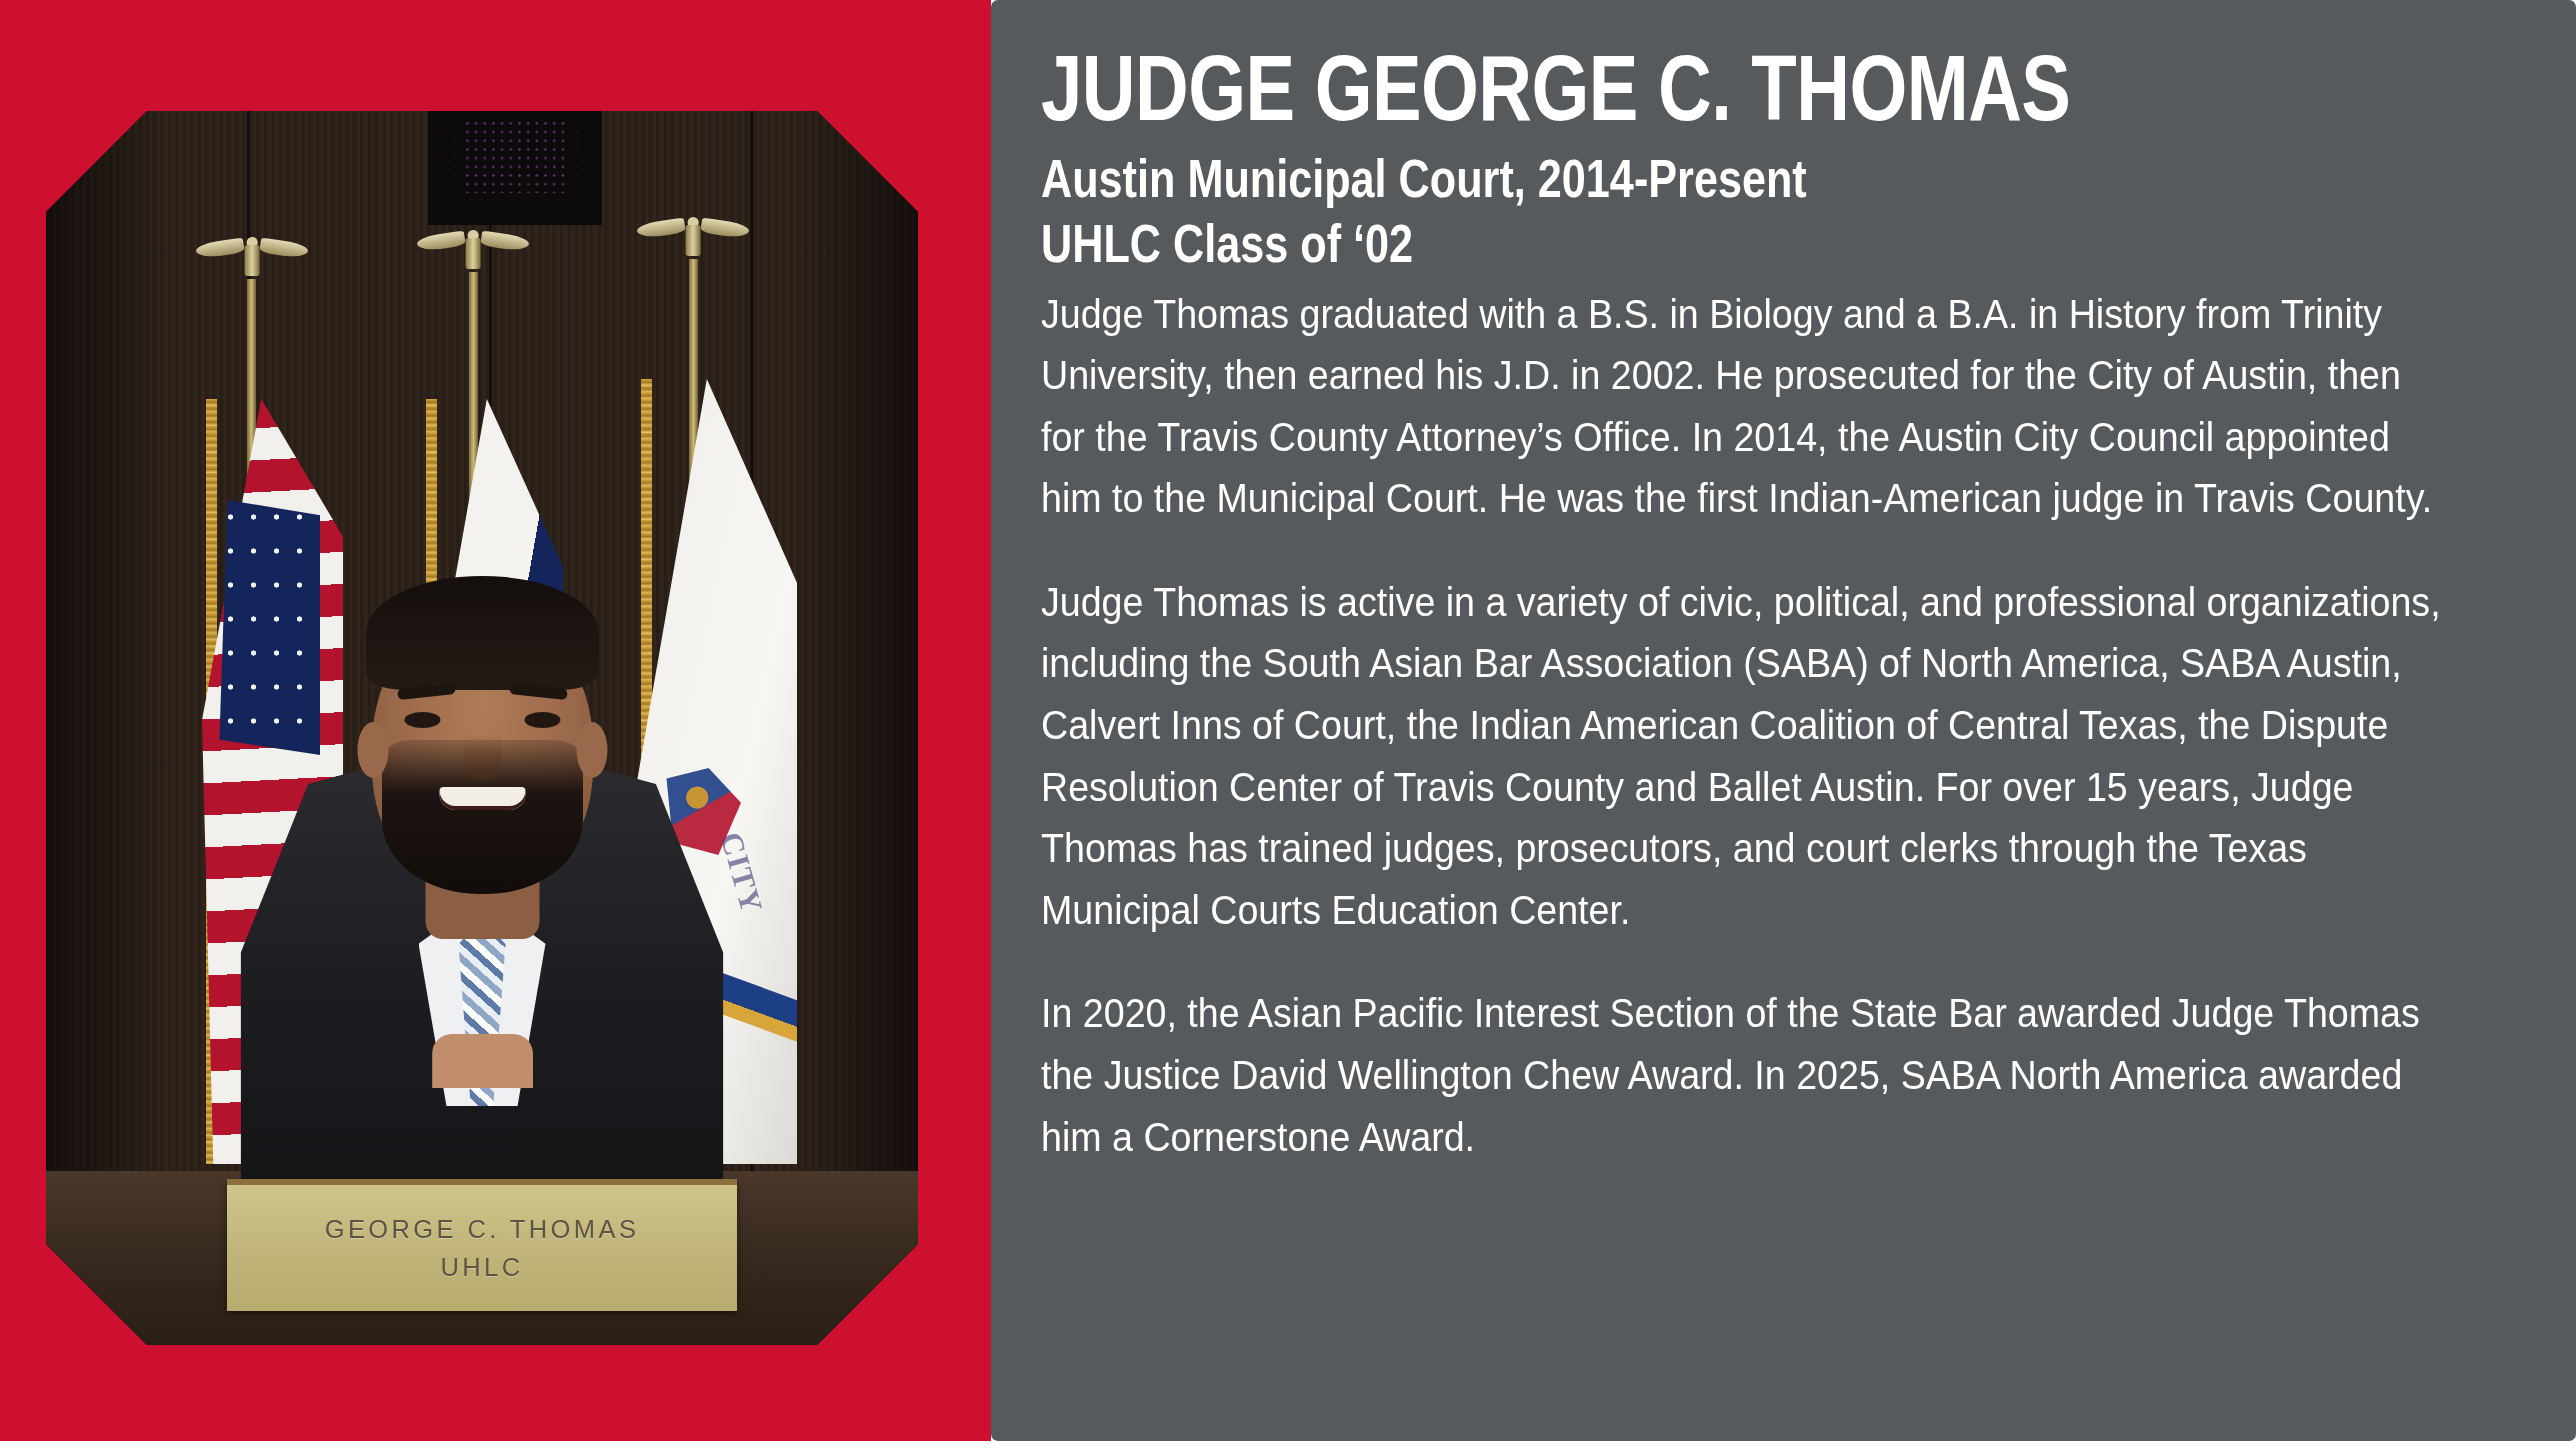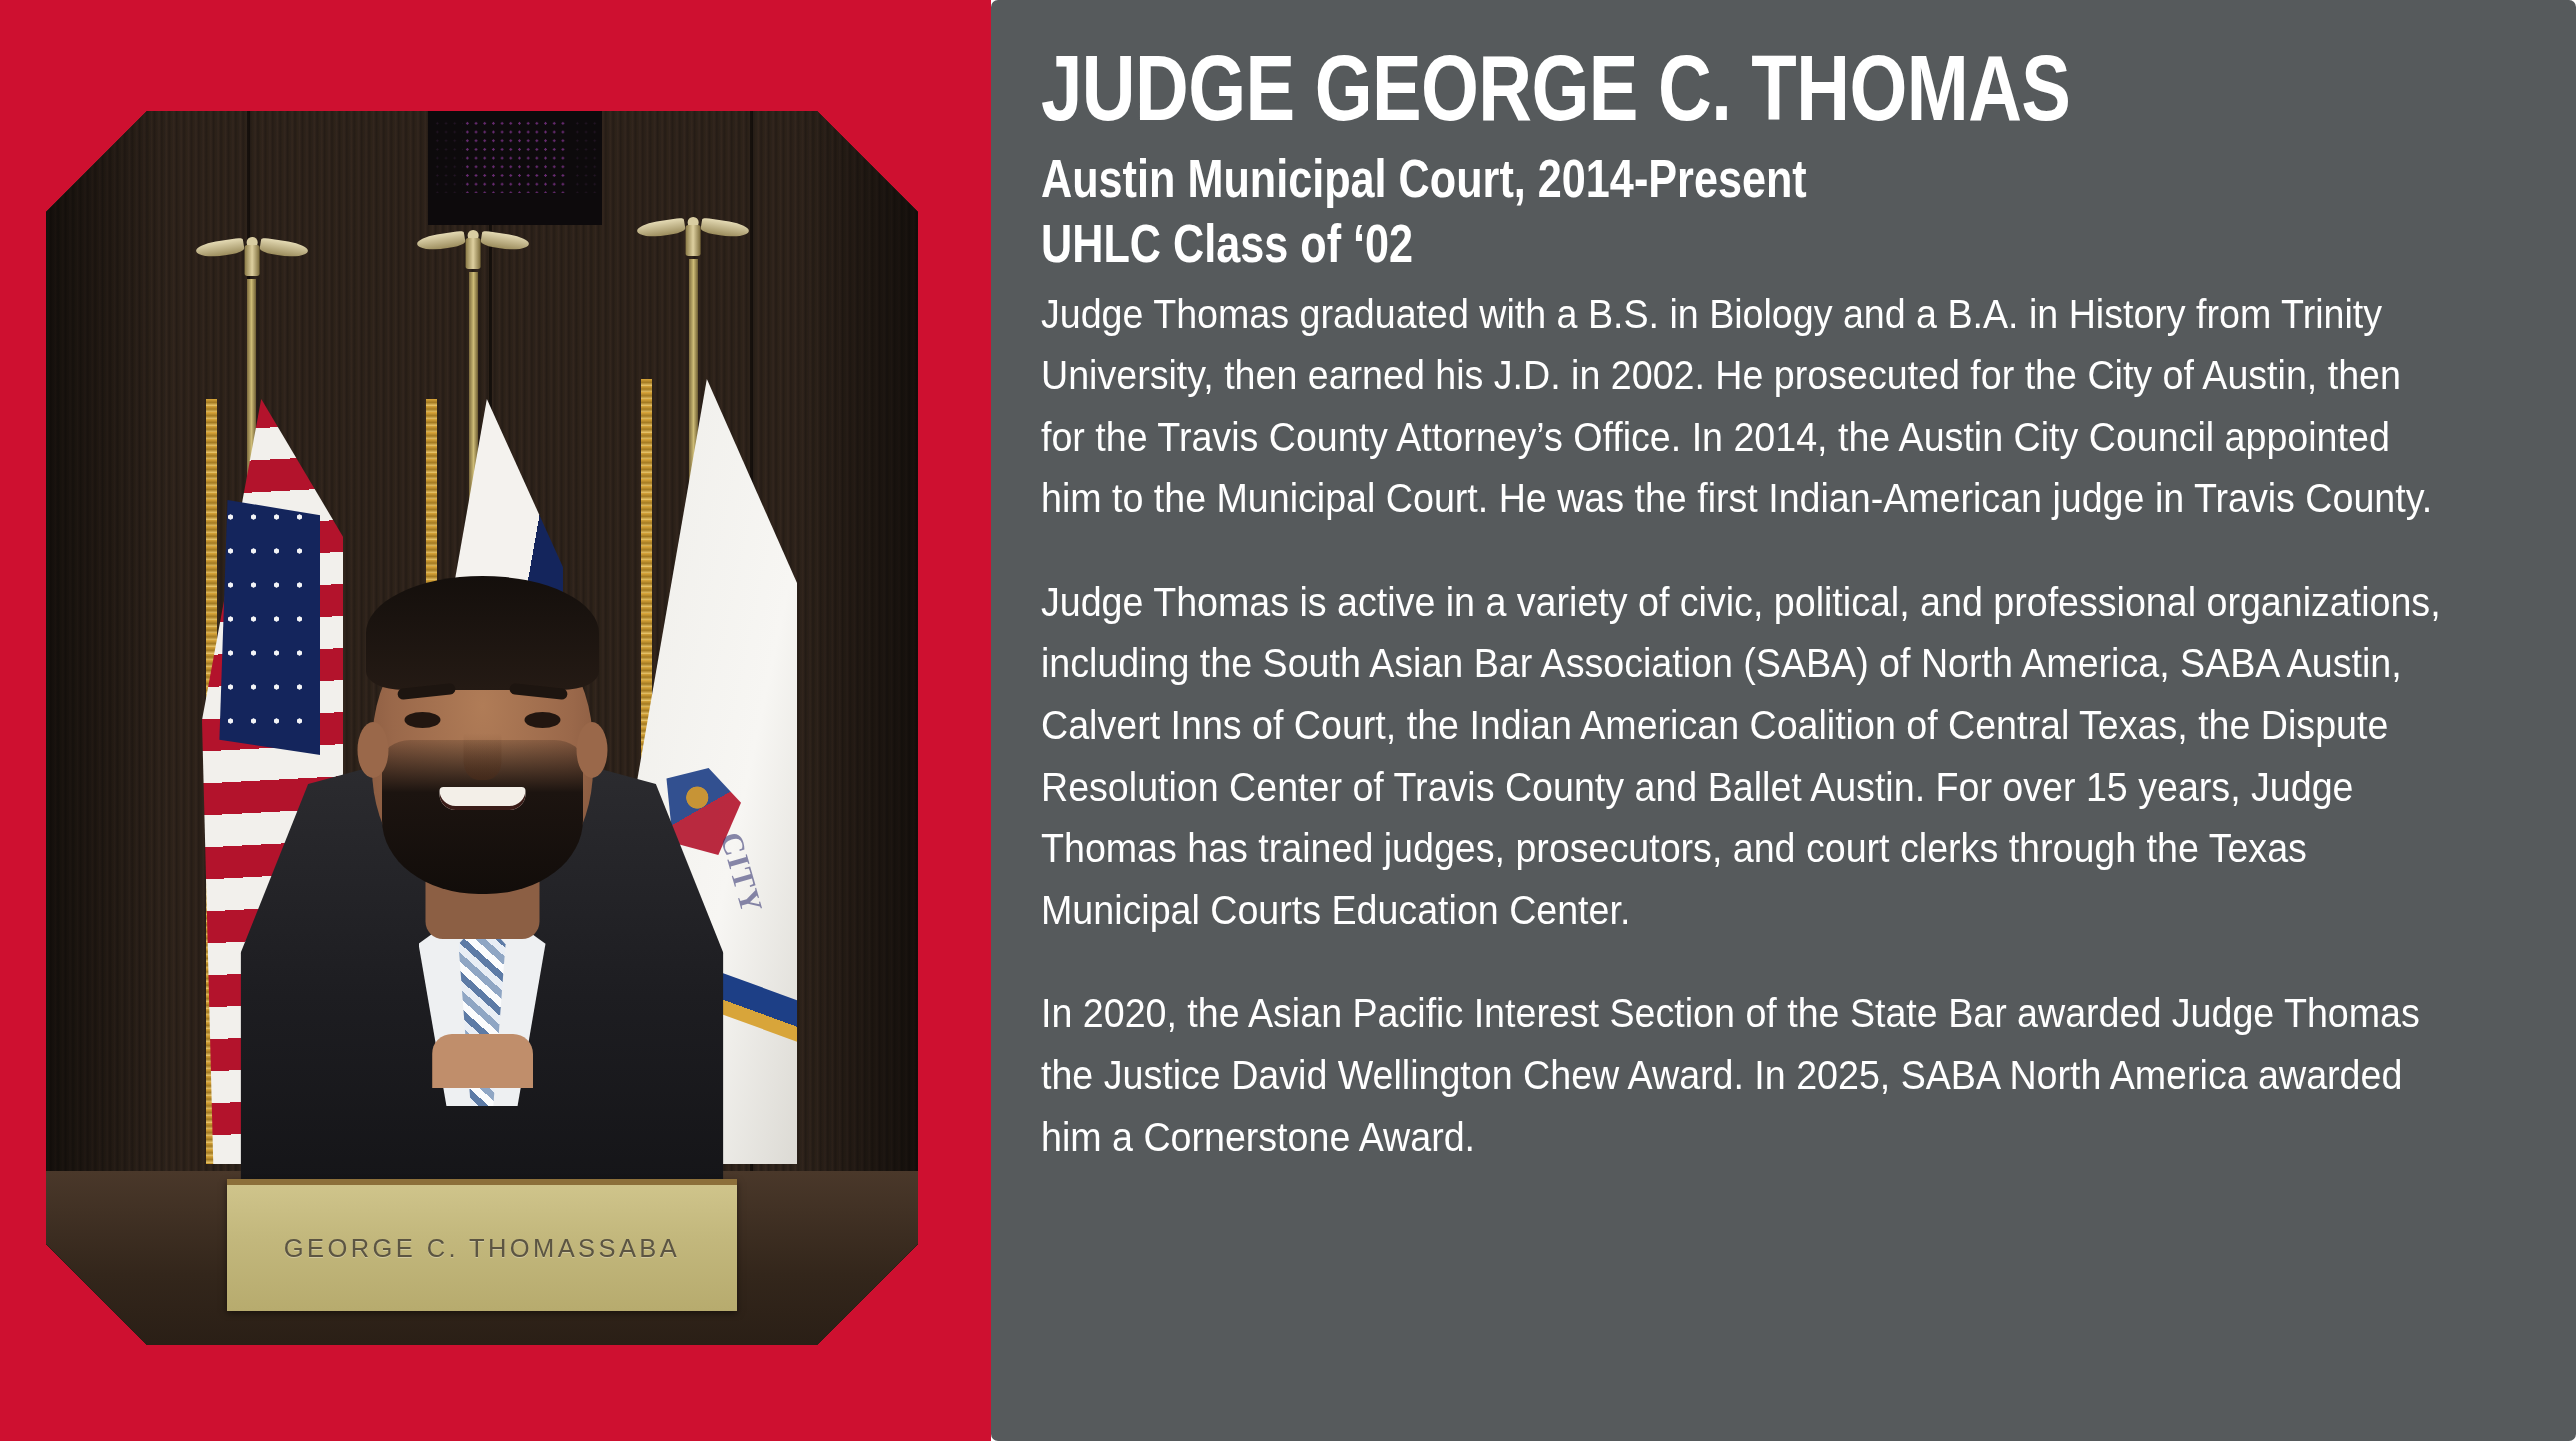--- a/index.html
+++ b/index.html
@@ -217,21 +217,21 @@
     width:101px;height:54px;background:#c08e6b;border-radius:20px 20px 0 0;
     background-image:linear-gradient(90deg,rgba(0,0,0,.18) 0 1.3px,transparent 1.3px 32px);
   }
 
   
   .nameplate{
     position:absolute;left:50%;bottom:34px;transform:translateX(-50%);
     width:510px;height:126px;
     background:linear-gradient(180deg,#cfc48b 0%,#c3b87d 40%,#b7ab6e 100%);
     border-top:6.7px solid #8c6f3a;
-    display:flex;flex-direction:row;align-items:center;justify-content:center;
+    display:flex;flex-direction:column;align-items:center;justify-content:center;
     box-shadow:0 2.7px 6.7px rgba(0,0,0,.5);
   }
   .nameplate span{
     color:#5c5542;font-family:"Liberation Sans",sans-serif;
     letter-spacing:3.4px;font-size:25.5px;line-height:1.5;
     text-shadow:0 0.7px 0 rgba(255,255,255,.3);
   }
 
   
   .gray-panel{
@@ -359,21 +359,21 @@
       <div class="brow r"></div>
       <div class="eye l"></div>
       <div class="eye r"></div>
       <div class="nose"></div>
       <div class="mouth"></div>
       <div class="hands"></div>
     </div>
 
     <div class="nameplate">
       <span>GEORGE C. THOMAS</span>
-      <span>SABA</span>
+      <span>UHLC</span>
     </div>
   </div>
 
   <div class="gray-panel">
     <div class="content">
       <h1 class="title">JUDGE GEORGE C. THOMAS</h1>
       <h2 class="subtitle">Austin Municipal Court, 2014-Present</h2>
       <h2 class="subtitle second">UHLC Class of ‘02</h2>
       <div class="body">
         <p>Judge Thomas graduated with a B.S. in Biology and a B.A. in History from Trinity University, then earned his J.D. in 2002. He prosecuted for the City of Austin, then for the Travis County Attorney’s Office. In 2014, the Austin City Council appointed him to the Municipal Court. He was the first Indian-American judge in Travis County.</p>

